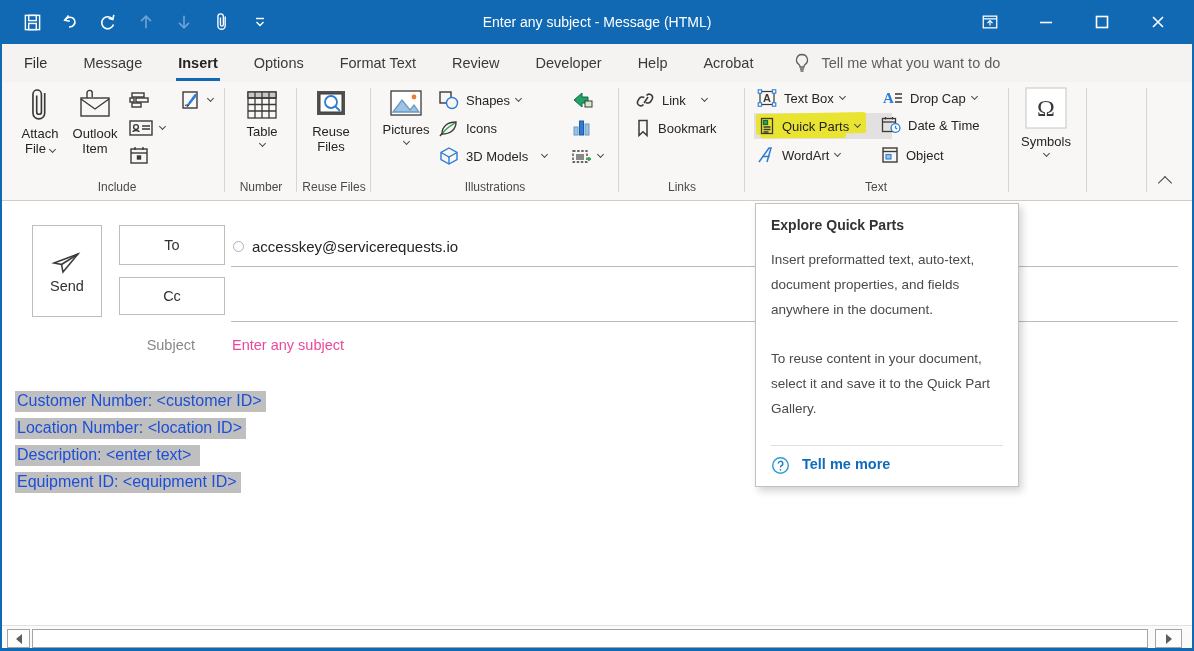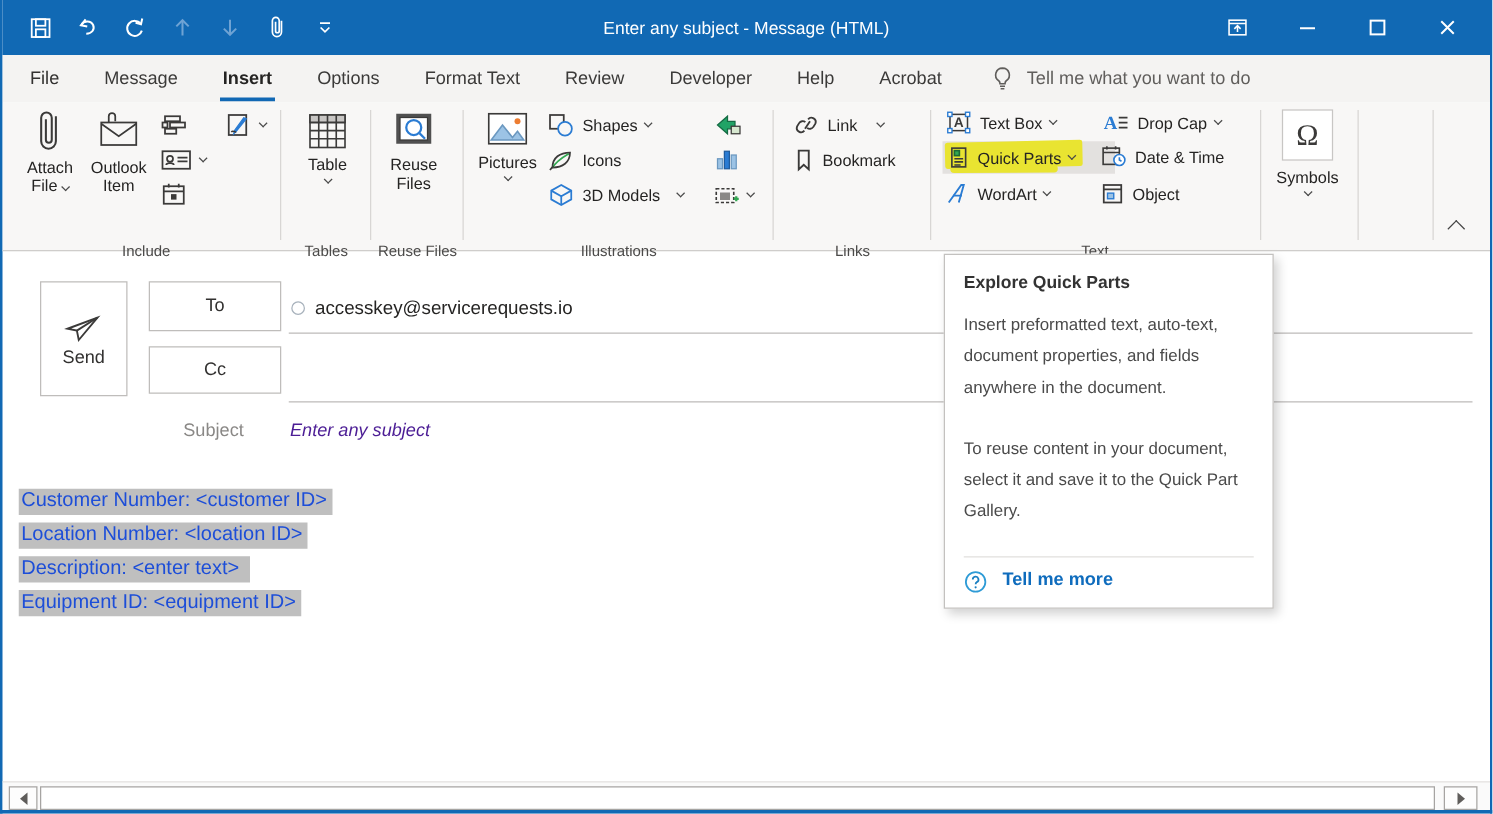--- a/index.html
+++ b/index.html
@@ -21,21 +21,21 @@
   .tab { font-size:14.5px; color:#3b3a39; padding:9px 12px; margin:0 6px; position:relative; cursor:default; }
   .tab.first { margin-left:10px; color:#323130; }
   .tab.active { color:#252423; font-weight:bold; }
   .tab.active::after { content:""; position:absolute; left:10px; right:10px; bottom:-1px; height:3px; background:#1168B4; }
   .tellme { display:flex; align-items:center; gap:10px; margin-left:22px; color:#59575552; }
   .tellme span { font-size:14.5px; color:#605E5C; }
 
   
   .ribbon { position:absolute; left:0; top:82px; width:1190px; height:119px; background:#F8F7F6; border-bottom:1px solid #CFCDCB; }
   .sep { position:absolute; top:6px; height:104px; width:1px; background:#D8D6D4; }
-  .grouplabel { position:absolute; top:98px; height:16px; font-size:12px; color:#4B4A49; text-align:center;margin-top:14px; }
+  .grouplabel { position:absolute; top:98px; height:16px; font-size:12px; color:#4B4A49; text-align:center; }
   .bigbtn { position:absolute; top:4px; display:flex; flex-direction:column; align-items:center; font-size:13px; color:#252423; }
   .bigbtn .lbl { line-height:15px; text-align:center; }
   .smallbtn { position:absolute; display:flex; align-items:center; gap:6px; font-size:13px; color:#252423; height:24px; }
   .cv { display:inline-block; width:5px; height:5px; border-right:1.4px solid #4a4a4a; border-bottom:1.4px solid #4a4a4a;
         transform:rotate(45deg); margin-top:-3px; flex:none; }
   .bigbtn .cv { margin-top:2px; }
   .collapse-chev { position:absolute; right:22px; top:96px; width:10px; height:10px; border-left:1.8px solid #444;
         border-top:1.8px solid #444; transform:rotate(45deg); }
 
   
@@ -44,21 +44,21 @@
   .qp-hl::after { content:""; position:absolute; left:4px; top:19px; width:86px; height:6px; background:#E9E431; transform:rotate(1deg); border-radius:3px; }
   .qpbtn > *:not(.qp-hl) { position:relative; z-index:1; }
 
   
   .fieldbtn { position:absolute; background:#fff; border:1px solid #BFBDBB; display:flex; align-items:center; justify-content:center;
               font-size:14.5px; color:#323130; }
   .hline { position:absolute; height:1px; background:#BDBBB9; }
   .recipient { position:absolute; font-size:15px; color:#252423; display:flex; align-items:center; gap:8px; }
   .presence { width:11px; height:11px; border-radius:50%; border:1.4px solid #A8B2BC; background:#fff; }
   .subj-label { position:absolute; font-size:14.5px; color:#8A8886; text-align:right; }
-  .subj-value { position:absolute; font-size:14.5px; color:#4c1d95;font-style:italic; }
+  .subj-value { position:absolute; font-size:14.5px; color:#ec4899; }
 
   
   .bodyline { position:absolute; left:13px; font-size:16px; color:#1d4ed8; background:#BFBFBF; padding:1px 4px 2px 2px; white-space:pre; }
 
   
   .tooltip { position:absolute; left:753px; top:203px; width:264px; background:#fff; border:1px solid #C3C1BF;
              box-shadow:3px 4px 8px rgba(0,0,0,.18); z-index:60; padding:13px 15px 11px 15px; }
   .tooltip h4 { font-size:14px; color:#333; margin-bottom:14px; }
   .tooltip p { font-size:13.5px; color:#4A4A4A; line-height:25px; margin-bottom:24px; }
   .tooltip .divider { height:1px; background:#E1DFDD; margin:2px 0 10px 0; }
@@ -243,21 +243,21 @@
     <div class="bigbtn" style="left:232px; width:56px;">
       <svg width="38" height="38" viewBox="0 0 38 38" fill="none" stroke="#3b3a39" stroke-width="1.3">
         <rect x="5" y="6" width="28" height="26"></rect>
           <rect x="5" y="6" width="28" height="6" fill="#C8C6C4"></rect>
         <path d="M5 12 H33 M5 18.5 H33 M5 25 H33"></path>
           <path d="M12 6 V32 M19 6 V32 M26 6 V32"></path>
       </svg>
       <span class="lbl">Table</span>
       <i class="cv"></i>
     </div>
-    <div class="grouplabel" style="left:224px; width:70px;">Tables</div>
+    <div class="grouplabel" style="left:224px; width:70px;">Number</div>
 
     <div class="bigbtn" style="left:298px; width:62px;">
       <svg width="40" height="38" viewBox="0 0 40 38" fill="none">
         <rect x="6" y="5" width="28" height="24" fill="#505050"></rect>
           <rect x="9" y="8" width="22" height="18" fill="#fff" stroke="#3b3a39" stroke-width="1"></rect>
         <circle cx="20" cy="16" r="6" stroke="#2B7CD3" stroke-width="1.8" fill="none"></circle>
           <path d="M24.5 20.5 L29 25" stroke="#2B7CD3" stroke-width="1.8"></path>
       </svg>
       <span class="lbl">Reuse</span>
       <span class="lbl">Files</span>

